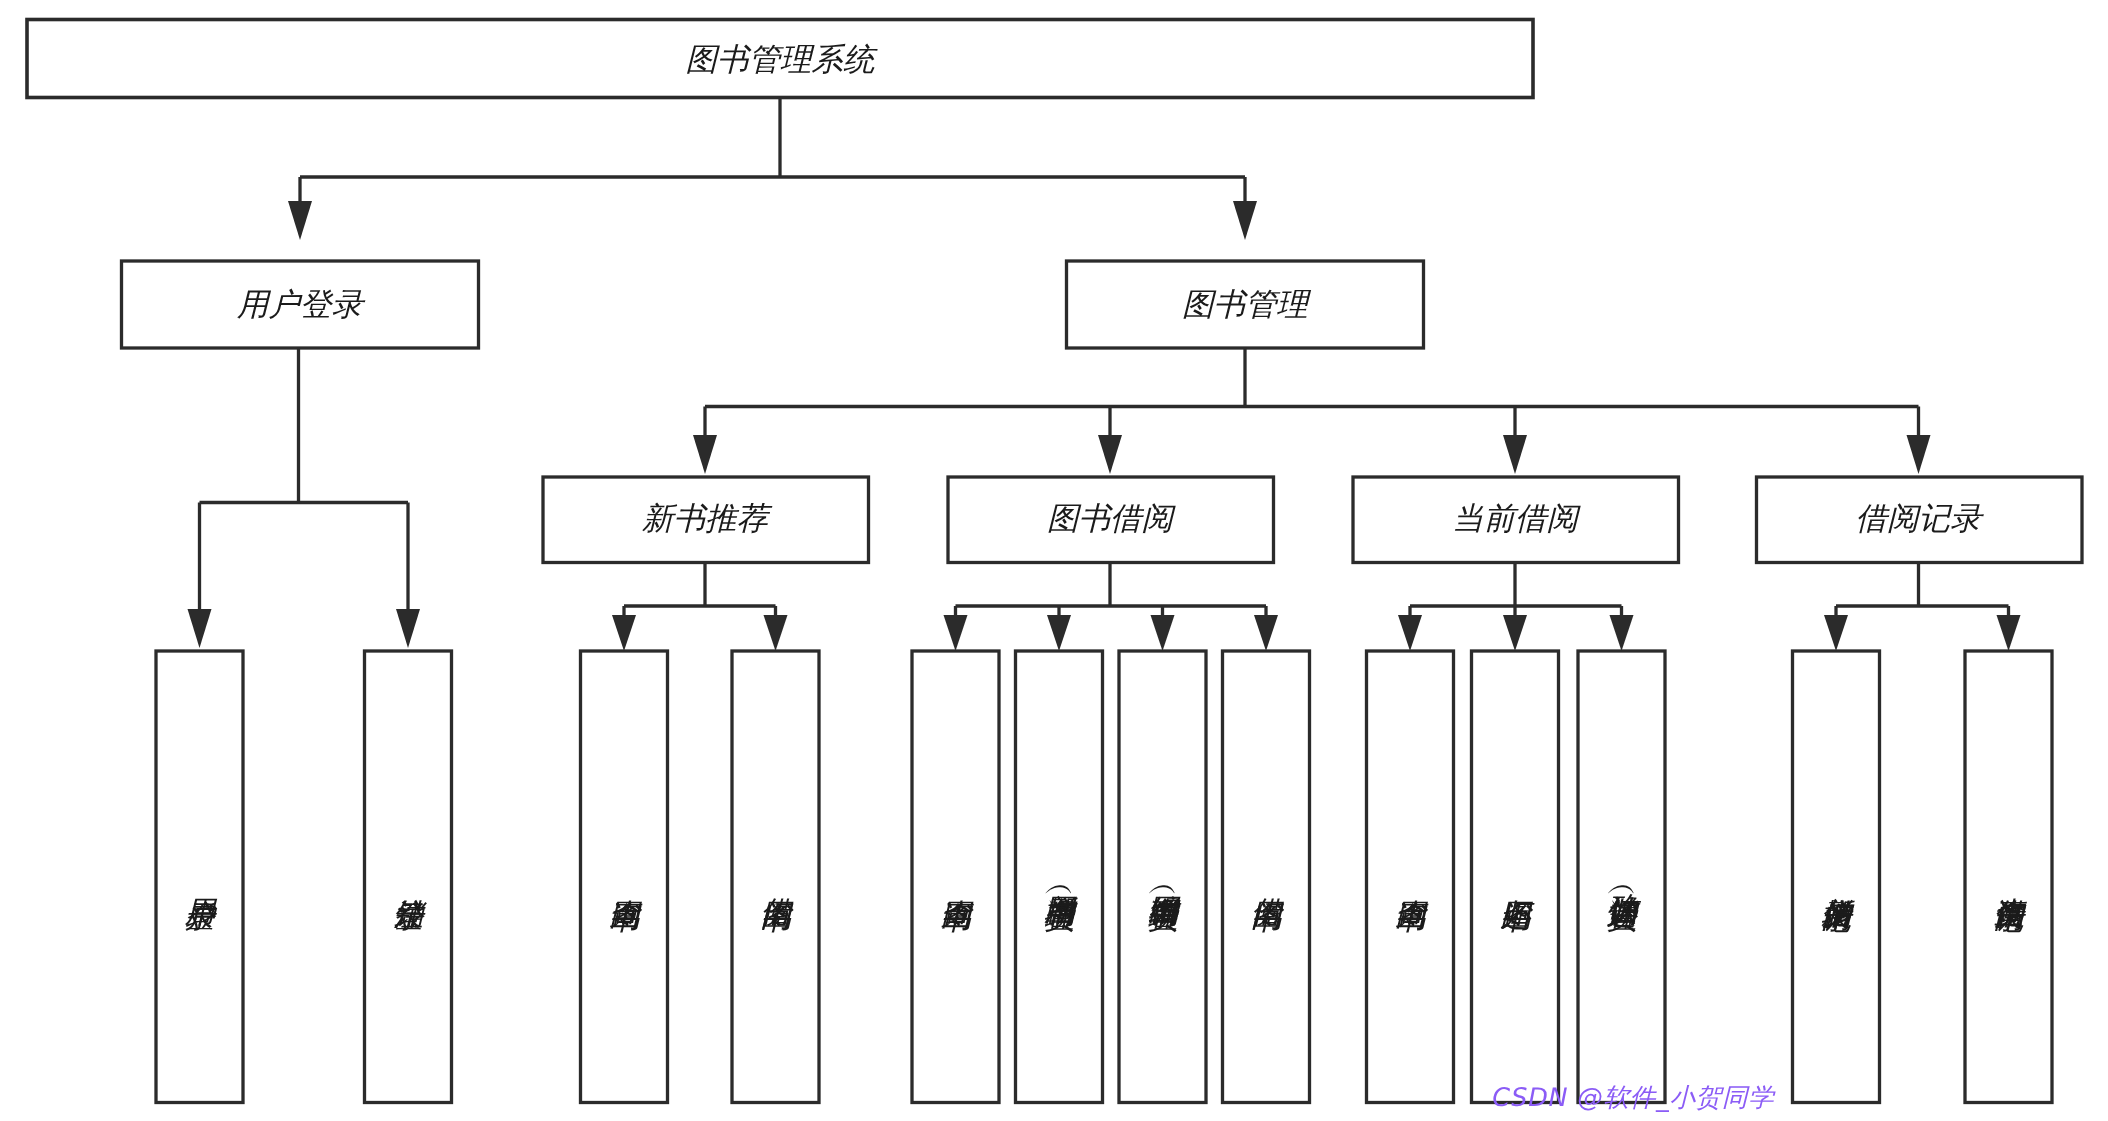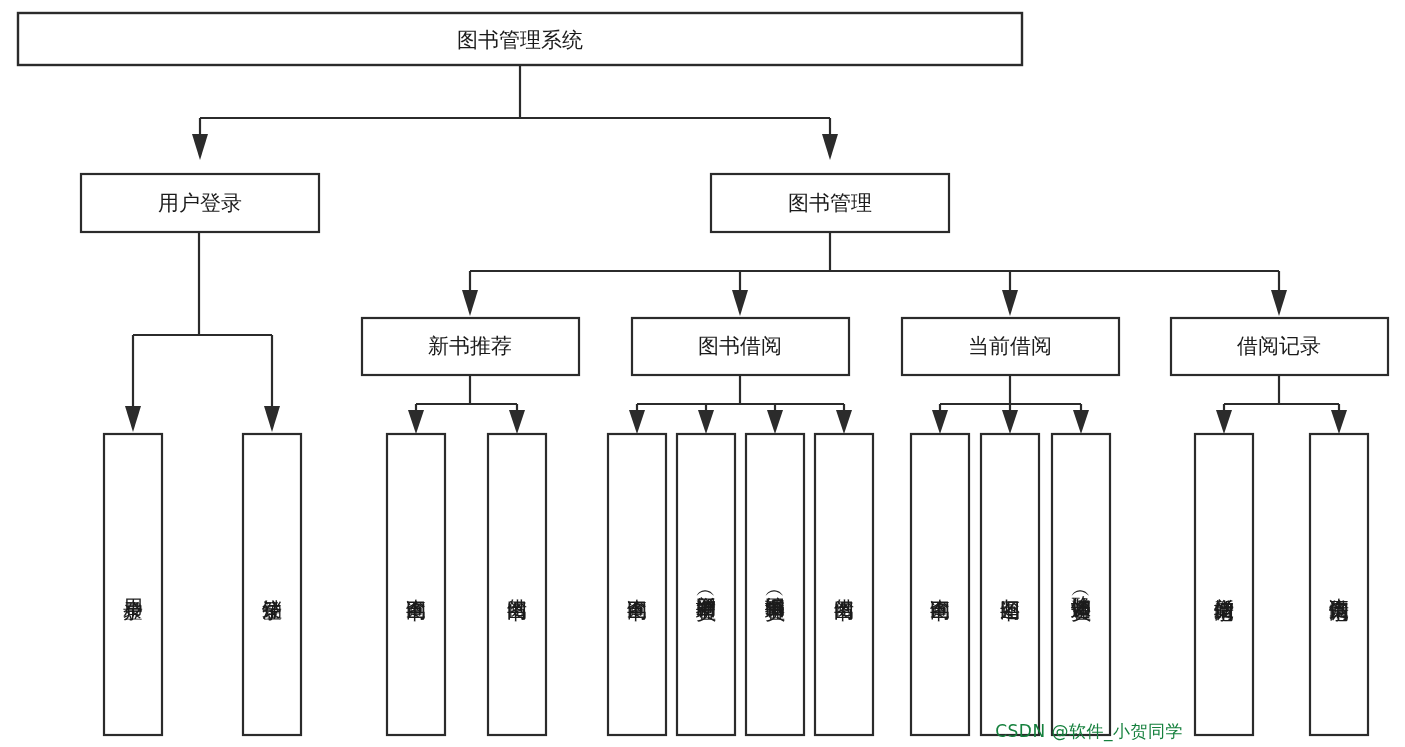--- a/index.html
+++ b/index.html
@@ -12,20 +12,21 @@
     height: 747px;
     font-family: "DejaVu Sans", "Liberation Sans", sans-serif;
     overflow: hidden;
     position: relative;
   }
   #diagram-root {
     position: relative;
     width: 1191px;
     height: 747px;
     background: #ffffff;
+    font-style: italic;
   }
   svg.flow {
     position: absolute;
     top: 0;
     left: 0;
     width: 1405px;
     height: 747px;
     display: block;
   }
   .node-box {
@@ -70,21 +71,21 @@
     text-align: center;
     white-space: pre-wrap;
     user-select: none;
   }
   .watermark {
     position: absolute;
     right: 8px;
     bottom: 4px;
     font-family: "DejaVu Sans", "Liberation Sans", sans-serif;
     font-size: 17px;
-    color: #15803d;
+    color: #8b5cf6;
     white-space: nowrap;
     letter-spacing: 0.5px;
   }
 </style>
 </head>
 <body>
 
 <div id="diagram-root">
 
   <svg class="flow" viewBox="0 0 1405 747" xmlns="http://www.w3.org/2000/svg">

